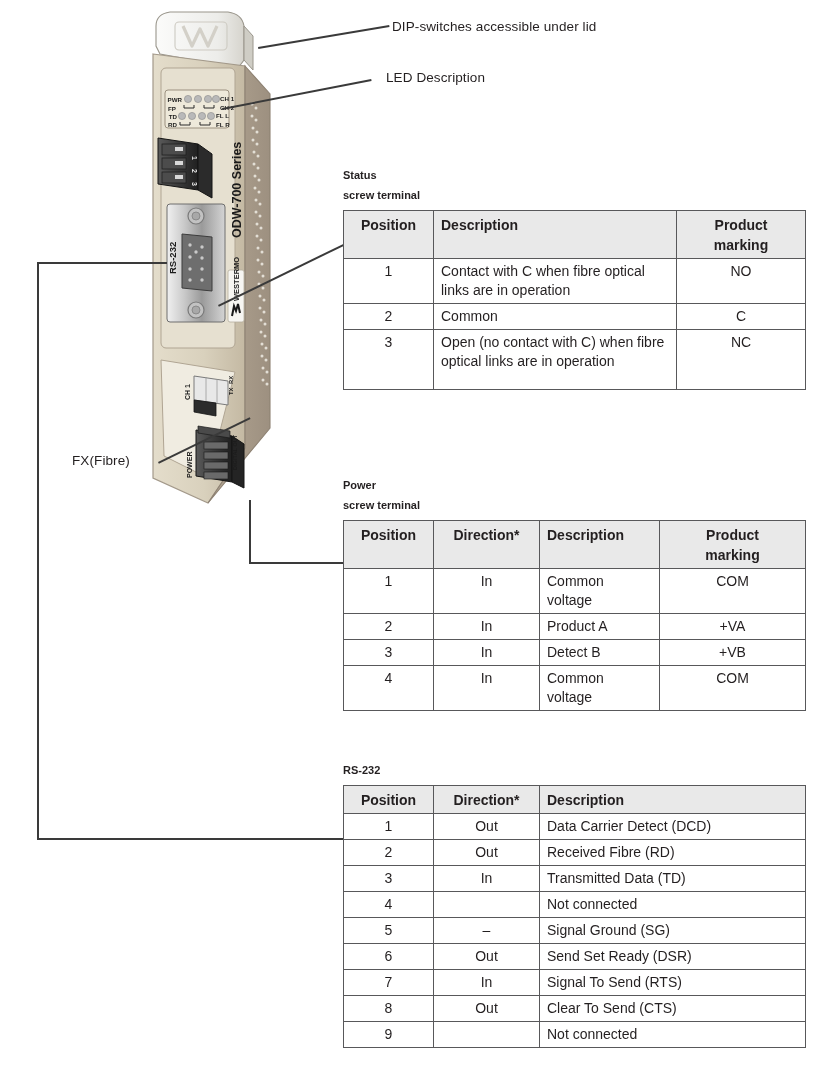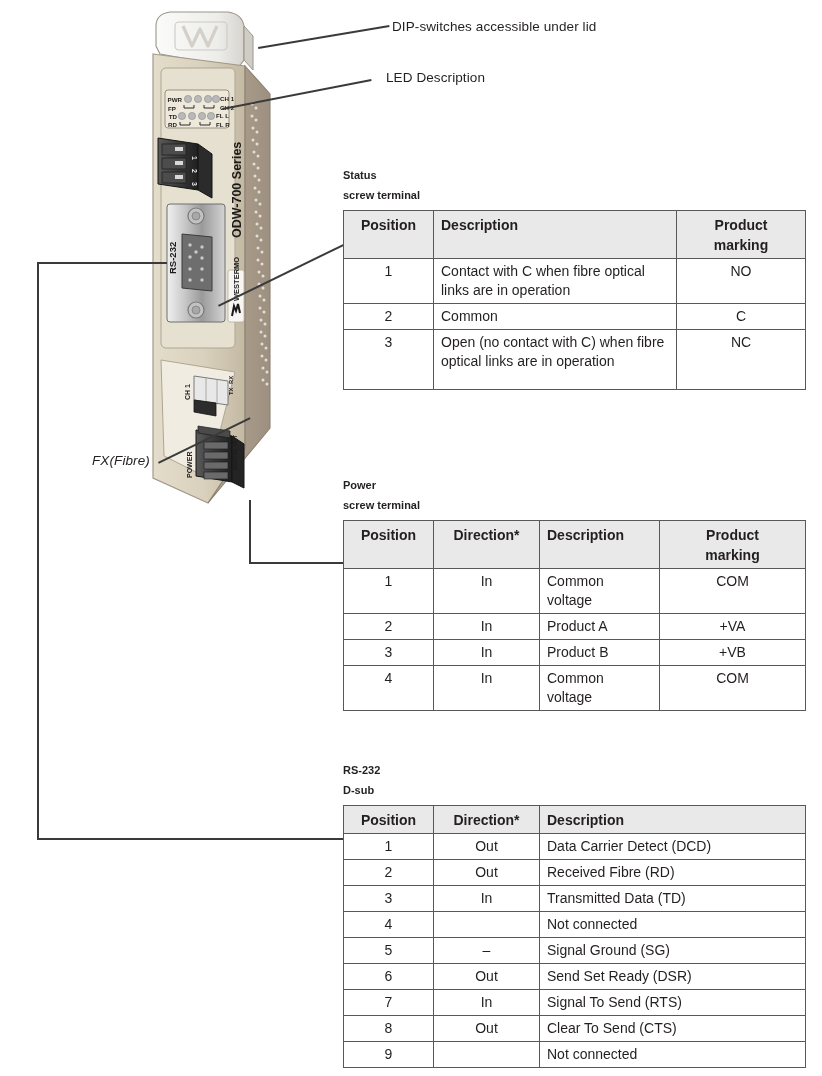--- a/index.html
+++ b/index.html
@@ -292,21 +292,21 @@
 
 <div class="leader leader-h" style="left:37px; top:262px; width:130px;"></div>
 <div class="leader leader-v" style="left:37px; top:262px; height:577px;"></div>
 <div class="leader leader-h" style="left:37px; top:838px; width:306px;"></div>
 
 <div class="leader leader-v" style="left:249px; top:500px; height:62px;"></div>
 <div class="leader leader-h" style="left:249px; top:562px; width:95px;"></div>
 
 <div class="callout" style="left:392px; top:19px;">DIP-switches accessible under lid</div>
 <div class="callout" style="left:386px; top:70px;">LED Description</div>
-<div class="callout" style="left:92px; top:453px;font-style:italic;">FX(Fibre)</div>
+<div class="callout" style="left:72px; top:453px;">FX(Fibre)</div>
 
 <div class="table-block" style="left:343px; top:165px;">
   <div class="table-title">
     <div>Status</div>
     <div>screw terminal</div>
   </div>
   <table class="spec" style="width:462px;">
     <colgroup>
         <col style="width:90px">
         <col style="width:243px">
@@ -374,37 +374,36 @@
       </tr>
       <tr>
         <td class="center">2</td>
         <td class="center">In</td>
         <td>Product A</td>
         <td class="center">+VA</td>
       </tr>
       <tr>
         <td class="center">3</td>
         <td class="center">In</td>
-        <td>Product B</td>
+        <td>Detect B</td>
         <td class="center">+VB</td>
       </tr>
       <tr>
         <td class="center">4</td>
         <td class="center">In</td>
         <td>Common voltage</td>
         <td class="center">COM</td>
       </tr>
     </tbody>
   </table>
 </div>
 
 <div class="table-block" style="left:343px; top:760px;">
   <div class="table-title">
     <div>RS-232</div>
-    <div>D-sub</div>
   </div>
   <table class="spec" style="width:462px;">
     <colgroup>
         <col style="width:90px">
         <col style="width:106px">
         <col style="width:266px">
       </colgroup>
     <thead>
       <tr>
         <th class="center">Position</th>

